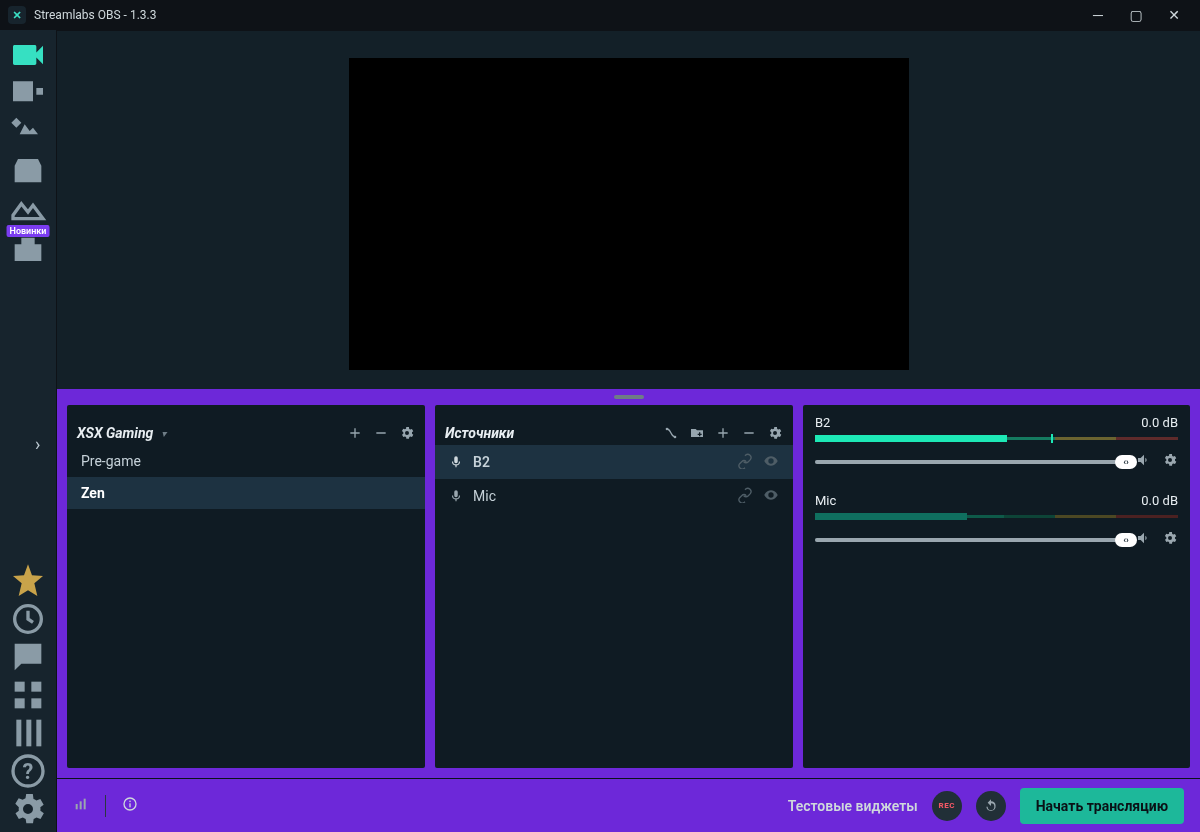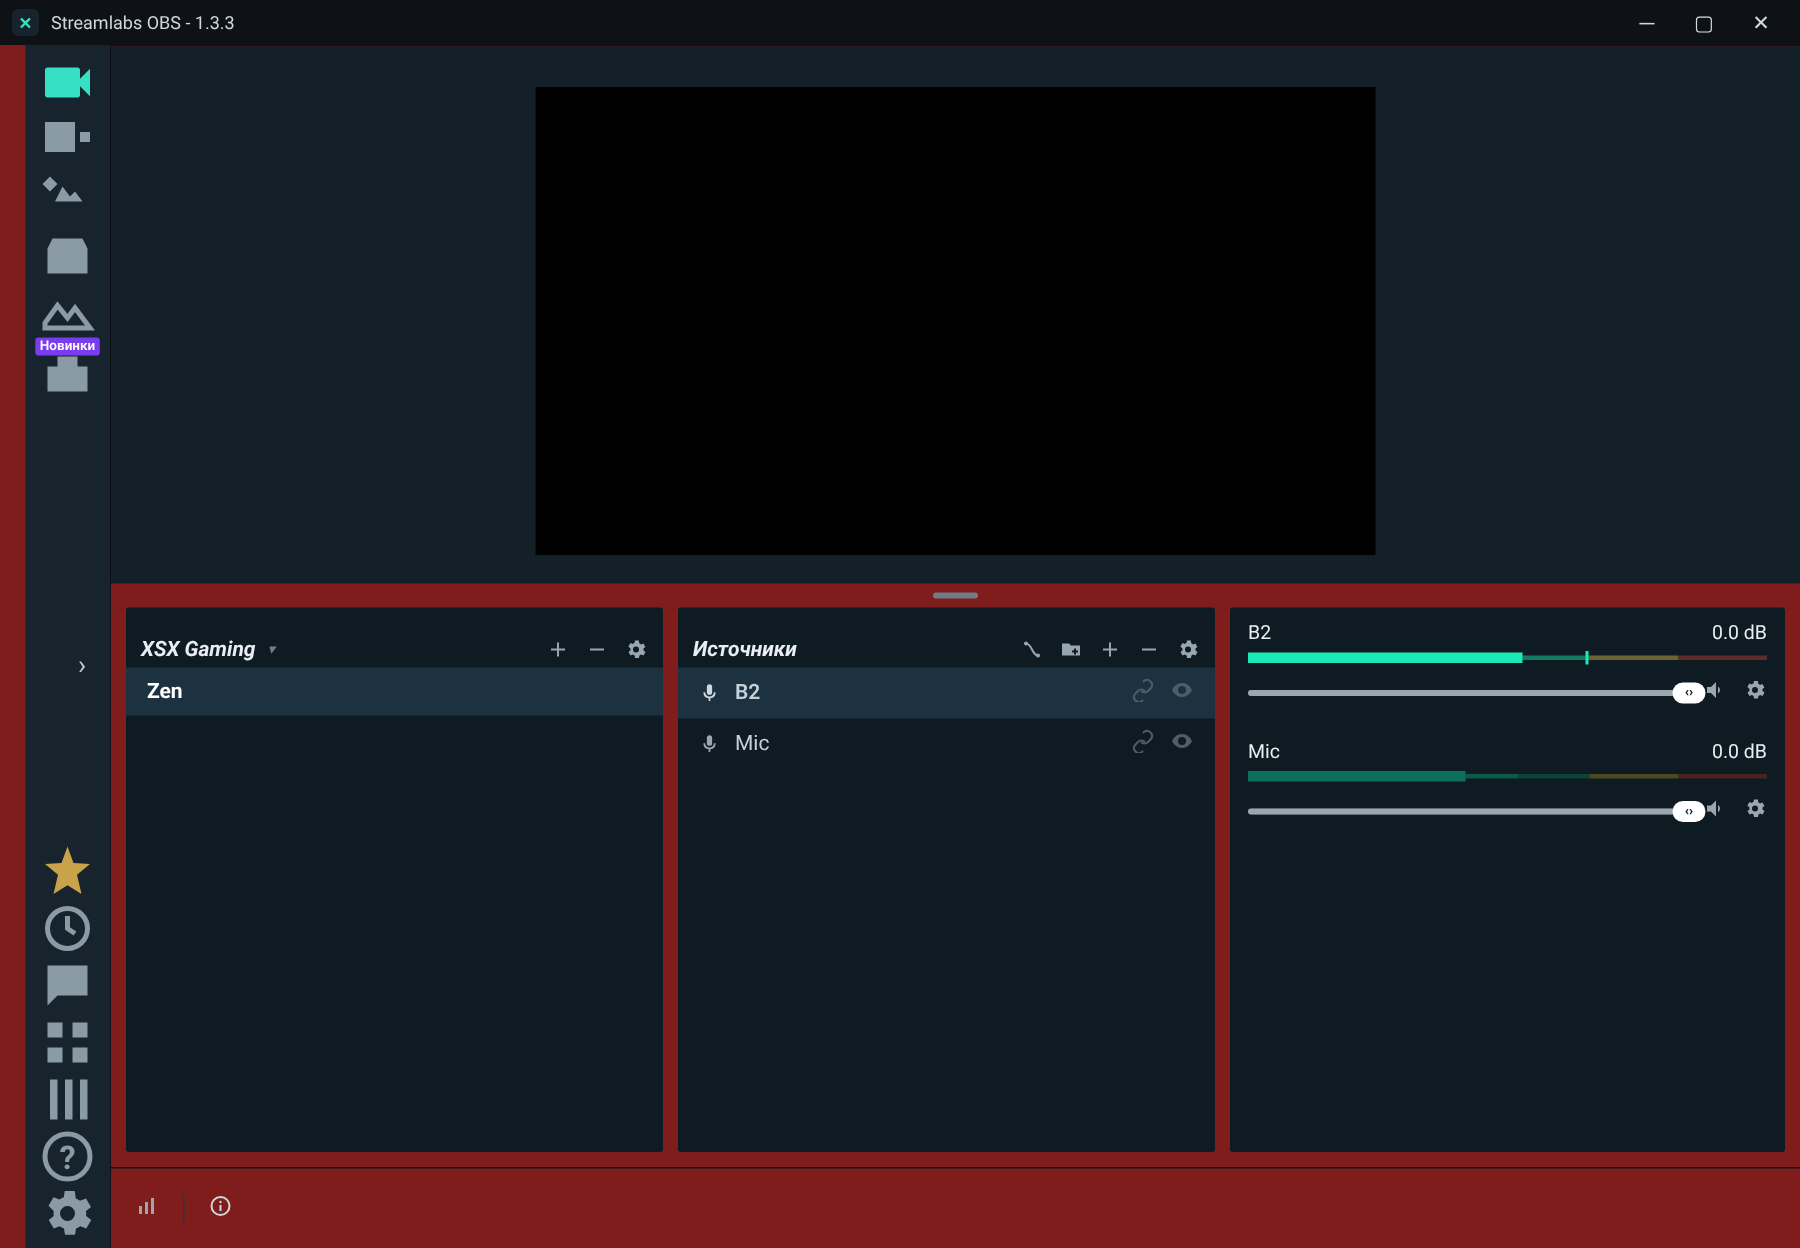--- a/index.html
+++ b/index.html
@@ -3,21 +3,21 @@
 <meta charset="utf-8">
 <style>
   * { box-sizing: border-box; margin: 0; padding: 0; font-family: -apple-system, "Segoe UI", Roboto, Arial, sans-serif; }
   body { width: 1200px; height: 832px; background: #0e1217; color: #e8eef2; overflow: hidden; font-size: 14px; }
   .title-bar { height: 30px; background: #0e1217; display: flex; align-items: center; padding: 0 8px; }
   .title-bar .logo { width: 18px; height: 18px; background:#17242d; border-radius:4px; display:flex; align-items:center; justify-content:center; margin-right:8px; }
   .title-bar .logo span { color:#3be0c5; font-size:11px; font-weight:900;}
   .title-bar .title { font-size: 12px; color: #cfd8dc; }
   .win-controls { margin-left:auto; display:flex; gap:2px; }
   .win-btn { width:36px; height:22px; display:flex; align-items:center; justify-content:center; color:#cfd8dc; cursor:pointer; font-size:14px;}
-  .app { display:flex; height: calc(832px - 30px); background:#7f1d1d;padding-left:17px; }
+  .app { display:flex; height: calc(832px - 30px); background:#6d28d9; }
   .sidebar { width:56px; background:#17242d; display:flex; flex-direction:column; align-items:center; padding-top:6px; position:relative; }
   .sidebar .sb-icon { width:40px; height:38px; display:flex; align-items:center; justify-content:center; cursor:pointer; position:relative;}
   .sb-icon svg { fill:#8a9ba6; }
   .sb-icon.active svg { fill:#36e0c2; }
   .sb-bottom { position:absolute; bottom:4px; display:flex; flex-direction:column; align-items:center;}
   .badge { background:#7b3cf0; color:#fff; font-size:9px; font-weight:600; padding:1px 3px; border-radius:2px; position:absolute; top:-7px; left:50%; transform:translateX(-50%); white-space:nowrap;}
   .main { flex:1; display:flex; flex-direction:column; border-left:1px solid #0e1217; border-top:1px solid #0e1217;}
   .preview-area { height:358px; background:#132028; display:flex; align-items:center; justify-content:center; position:relative;}
   .preview-area .black { width:560px; height:312px; background:#000; margin-top:8px;}
   .drag-handle { height:16px; display:flex; align-items:center; justify-content:center;}
@@ -194,20 +194,23 @@
                 </svg>
               </div>
             <div class="icon-btn">
                 <svg viewBox="0 0 24 24">
                   <path d="M19.4 13l.1-1-.1-1 2-1.6-2-3.4-2.4.9c-.5-.4-1.1-.7-1.7-.9L14.9 3h-4l-.4 2.5c-.6.2-1.2.5-1.7.9L6.4 5.5l-2 3.4L6.5 11l-.1 1 .1 1-2 1.6 2 3.4 2.4-.9c.5.4 1.1.7 1.7.9l.4 2.5h4l.4-2.5c.6-.2 1.2-.5 1.7-.9l2.4.9 2-3.4-2-1.6zM12 15a3 3 0 110-6 3 3 0 010 6z"></path>
                 </svg>
               </div>
           </div>
         </div>
         <div class="list">
+          <div class="list-item">
+              <span>Pre-game</span>
+            </div>
           <div class="list-item selected">
               <span>Zen</span>
             </div>
         </div>
       </div>
 
       <div class="panel sources">
         <div class="panel-header">
           <span class="panel-title">Источники</span>
           <div class="hdr-actions">
@@ -342,15 +345,27 @@
               <rect x="10" y="8" width="3" height="12"></rect>
               <rect x="16" y="4" width="3" height="16"></rect>
             </svg></span>
         <div class="divider"></div>
         <span><svg width="16" height="16" viewBox="0 0 24 24" fill="#cfd8dc">
               <circle cx="12" cy="12" r="9" fill="none" stroke="#cfd8dc" stroke-width="2"></circle>
               <circle cx="12" cy="8" r="1.2"></circle>
               <rect x="11" y="11" width="2" height="6"></rect>
             </svg></span>
       </div>
+      <div class="bb-right">
+        <div class="text-btn">Тестовые виджеты</div>
+        <div class="circle-btn">
+            <span class="rec">REC</span>
+          </div>
+        <div class="circle-btn">
+            <svg width="16" height="16" viewBox="0 0 24 24" fill="#9aa7af">
+              <path d="M12 5V2L7 7l5 5V8a5 5 0 11-5 5H5a7 7 0 107-8z"></path>
+            </svg>
+          </div>
+        <div class="go-live">Начать трансляцию</div>
+      </div>
     </div>
   </div>
 </div>
 
 </body></html>

